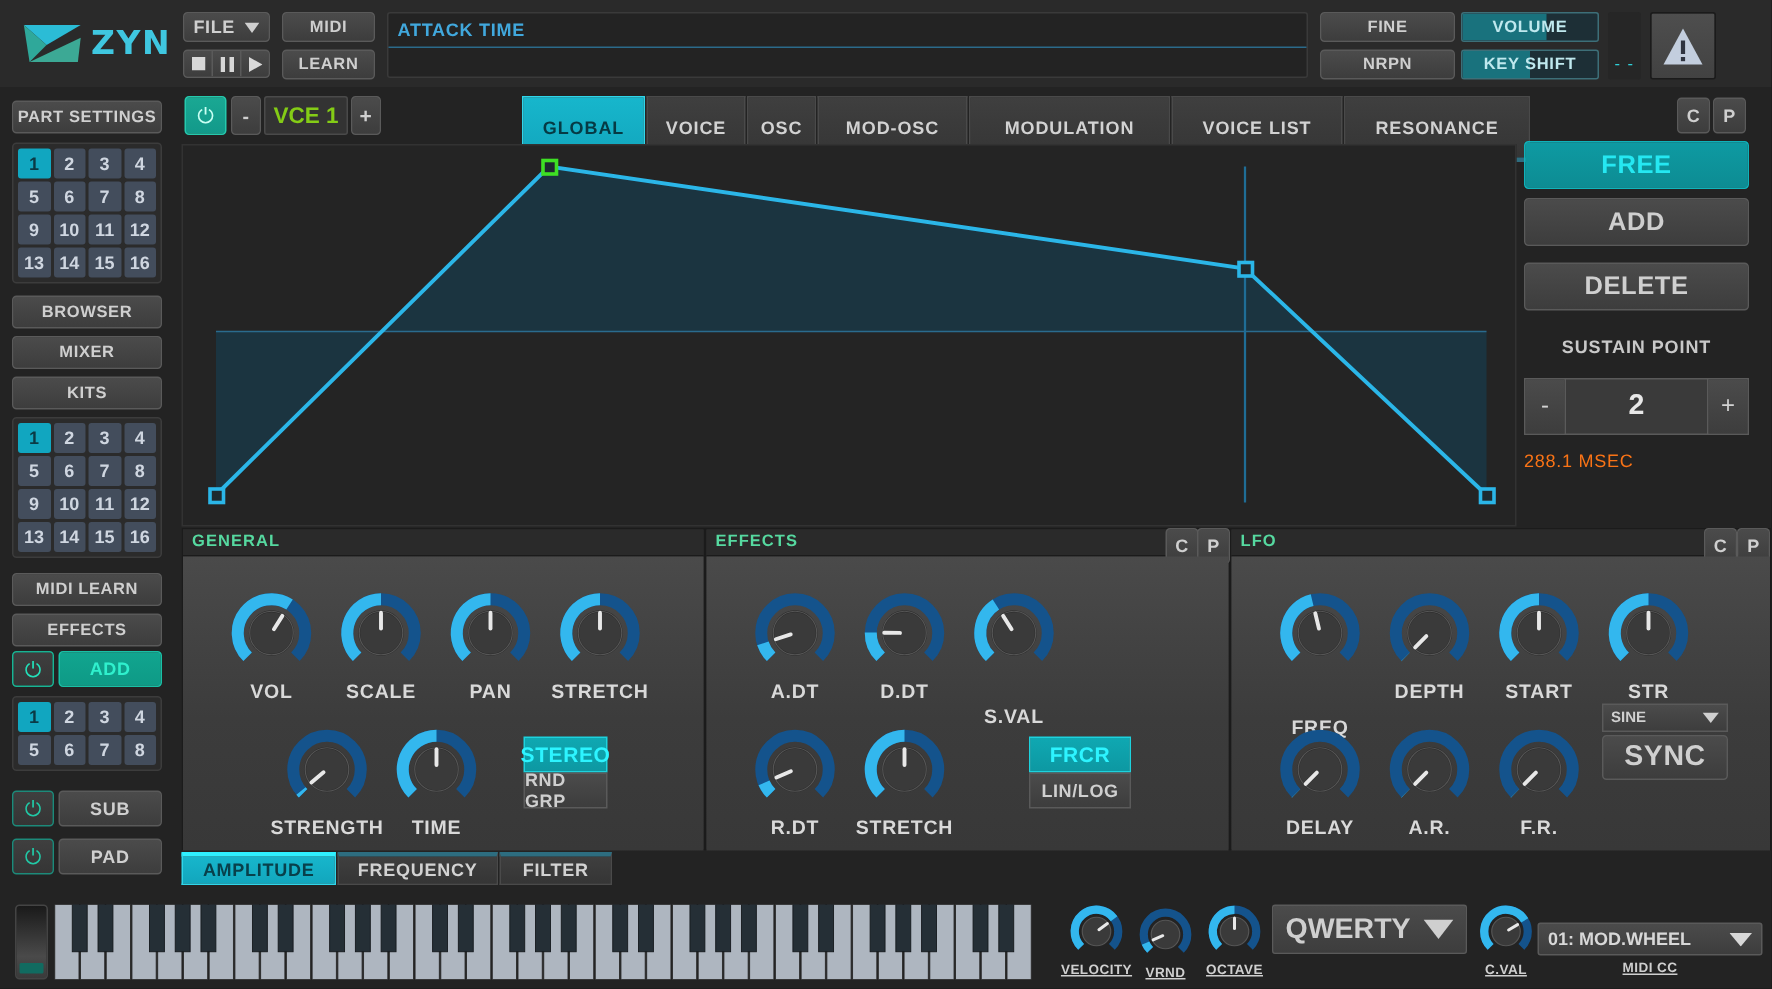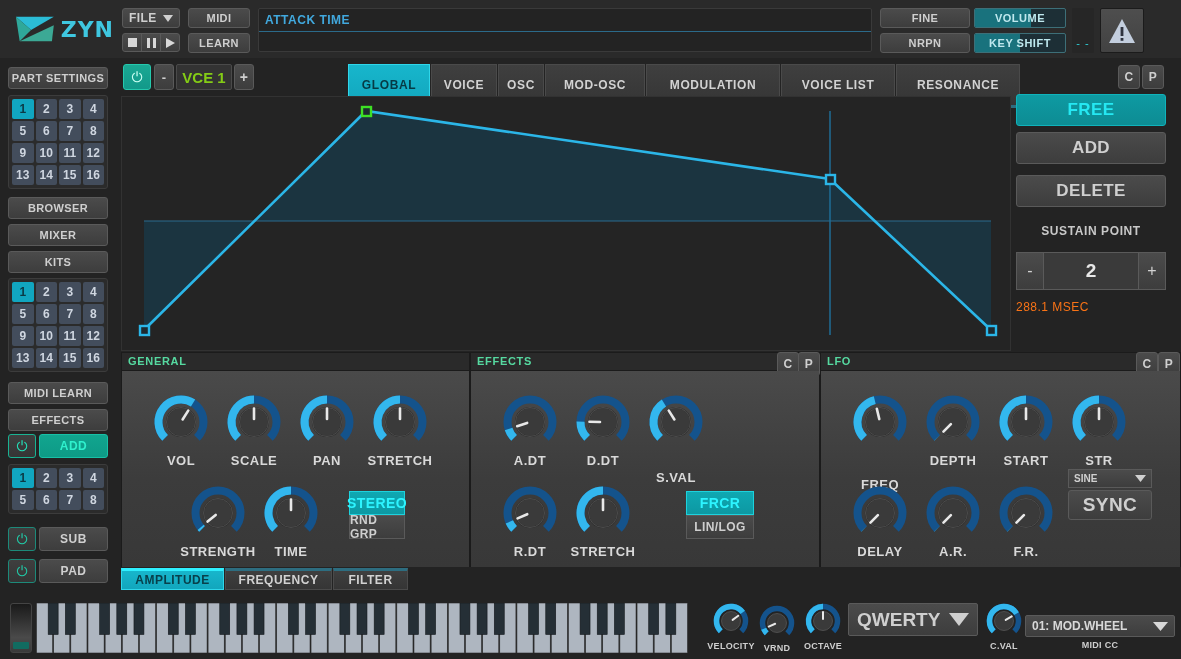--- a/index.html
+++ b/index.html
@@ -167,21 +167,21 @@
 
   #modwheel{ position:absolute; left:10px; top:603px; width:22px; height:50px;
              background:linear-gradient(180deg,#1a1a1a 0%,#4a4a4a 70%,#3a3a3a 100%);
              border:1px solid #444; border-radius:3px;}
   #modwheel .grip{ position:absolute; left:2px; right:2px; bottom:3px; height:7px; background:#116b60; border-radius:1px;}
 
   #keyboard{ position:absolute; left:36px; top:603px; width:652px; height:50px; }
 
   .bknob{ position:absolute; width:38px; height:38px; }
   .blab{ position:absolute; text-align:center; color:#cfcfcf; font-size:9px;
-         font-weight:bold; letter-spacing:.3px; white-space:nowrap;}
+         font-weight:bold; letter-spacing:.3px; white-space:nowrap;text-decoration:underline;}
   #qwertySel{ position:absolute; left:848px; top:603px; width:130px; height:33px;
               background:linear-gradient(180deg,#4b4b4b,#3d3d3d); border:1px solid #5a5a5a; border-radius:2px;
               display:flex; align-items:center; justify-content:space-between; padding:0 8px;
               color:#cfcfcf; font-size:19px; font-weight:bold;}
   #ccSel{ position:absolute; left:1025px; top:615px; width:150px; height:22px;
           background:linear-gradient(180deg,#4b4b4b,#3d3d3d); border:1px solid #5a5a5a; border-radius:2px;
           display:flex; align-items:center; justify-content:space-between; padding:0 6px;
           color:#d8d8d8; font-size:12px; font-weight:bold;}
 </style>
 </head>

